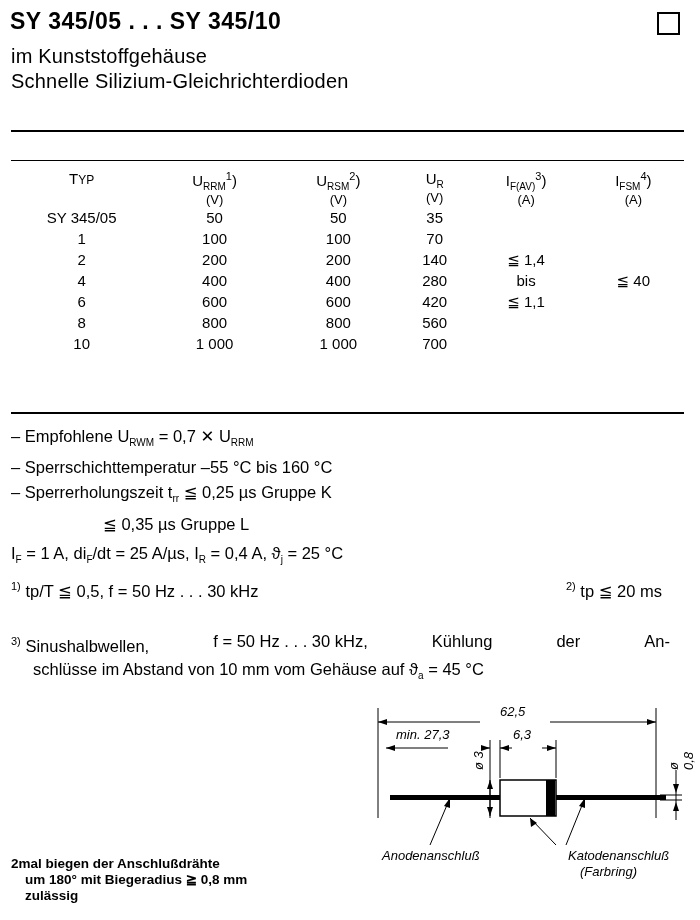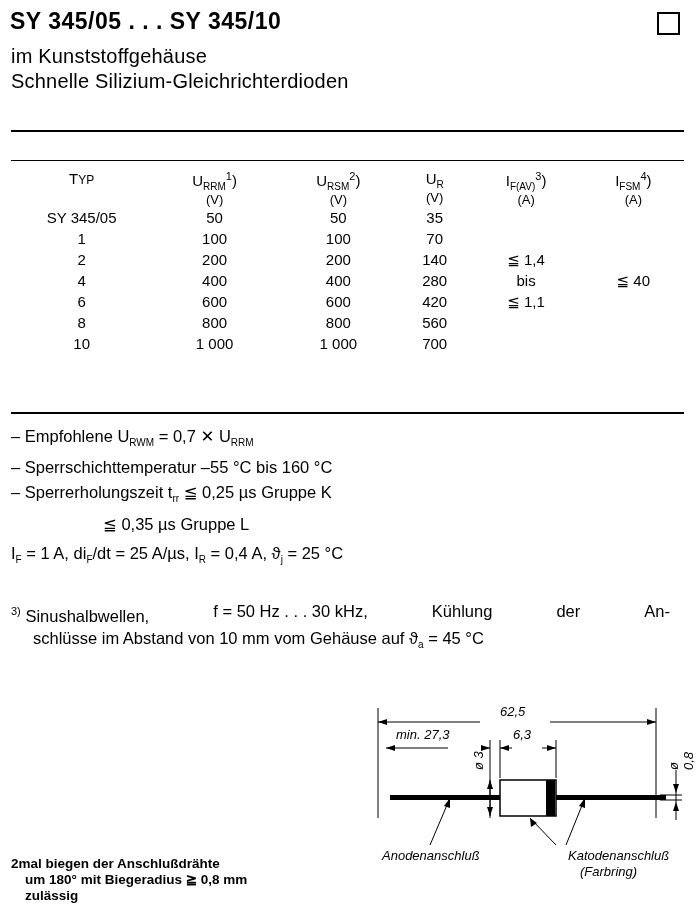--- a/index.html
+++ b/index.html
@@ -255,20 +255,24 @@
     </div>
     <div class="ln">– Sperrschichttemperatur –55 °C bis 160 °C</div>
     <div class="ln">
       <span>– Sperrerholungszeit t</span><span class="small-sub">rr</span><span> ≦ 0,25 µs Gruppe K</span>
     </div>
     <div class="ln indent-l">≦ 0,35 µs Gruppe L</div>
     <div class="ln" style="margin-top:4px;">
       <span>I</span><span class="small-sub">F</span><span> = 1 A, di</span><span class="small-sub">F</span><span>/dt = 25 A/µs, I</span><span class="small-sub">R</span><span> = 0,4 A, ϑ</span><span class="small-sub">j</span><span> = 25 °C</span>
     </div>
 
+    <div class="footnote fn-row" style="margin-top:3px;">
+      <span><span class="small-sup">1)</span> <span>tp/T ≦ 0,5, f = 50 Hz . . . 30 kHz</span></span>
+      <span style="padding-right:24px;"><span class="small-sup">2)</span> <span>tp ≦ 20 ms</span></span>
+    </div>
 
     <div class="footnote fn3">
       <div class="l1">
         <span><span class="small-sup">3)</span> <span>Sinushalbwellen,</span></span>
         <span>f = 50 Hz . . . 30 kHz,</span>
         <span>Kühlung</span>
         <span>der</span>
         <span style="padding-right:16px;">An-</span>
       </div>
       <div class="l2">

